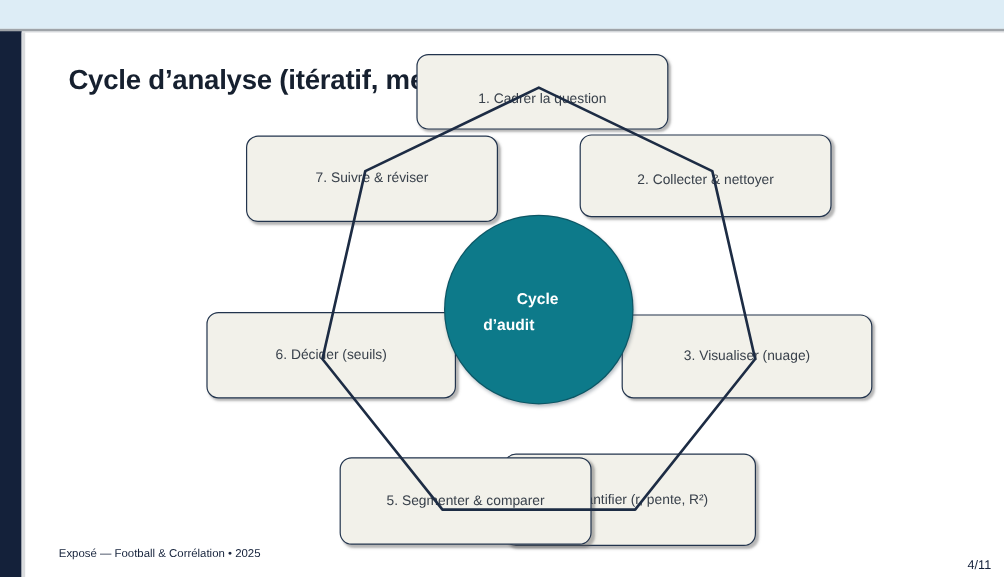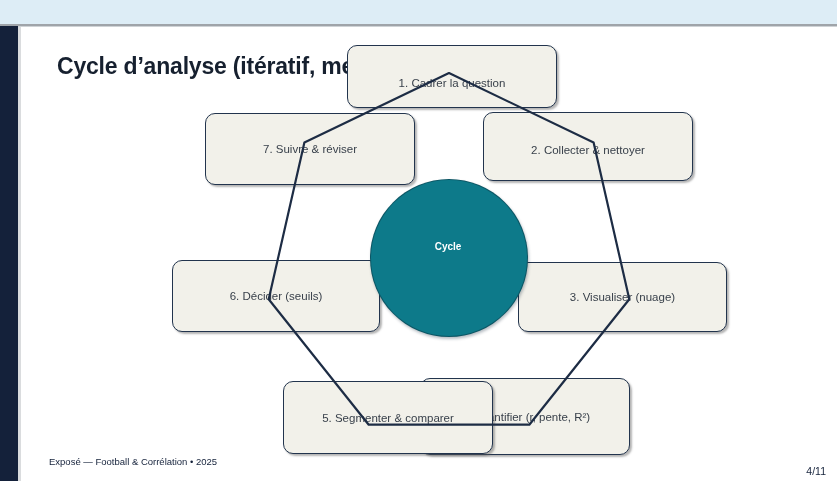--- a/index.html
+++ b/index.html
@@ -49,21 +49,21 @@
   .heptagon-layer{position:absolute;left:0;top:0;width:837px;height:481px;z-index:5;pointer-events:none;}
 
   .audit-circle{
     position:absolute;left:370px;top:179px;width:158px;height:158px;
     border-radius:50%;background:var(--accent-teal);z-index:6;
     border:1px solid rgba(12,75,88,0.75);
     box-shadow:1px 2px 3px rgba(20,40,60,0.30);
     box-sizing:border-box;
   }
   .circle-line{position:absolute;width:158px;text-align:center;
-    color:#ffffff;font-weight:bold;font-size:10px;line-height:1;white-space:nowrap;}
+    color:#ffffff;font-weight:bold;font-size:13px;line-height:1;white-space:nowrap;}
   .circle-line1{top:62px;left:-2px;}
   .circle-line2{top:84px;left:-26px;}
 
   .slide-footer{
     position:absolute;left:33px;top:456px;z-index:7;
     font-size:9.5px;color:var(--navy);white-space:nowrap;margin-left:16px;
   }
   .page-indicator{
     position:absolute;right:11px;top:465px;z-index:9;
     font-size:10.5px;color:var(--navy);text-align:right;
@@ -101,16 +101,17 @@
 <div class="step step-5">
   <span>5. Segmenter &amp; comparer</span>
 </div>
 
 <svg class="heptagon-layer" width="837" height="481" viewBox="0 0 837 481">
   <polygon points="449,73 593.6,142.6 629.3,299.2 529.3,424.7 368.7,424.7 268.7,299.2 304.4,142.6" fill="none" stroke="#1d2c44" stroke-width="2.2" stroke-linejoin="round"></polygon>
 </svg>
 
 <div class="audit-circle">
   <div class="circle-line circle-line1">Cycle</div>
+  <div class="circle-line circle-line2">d’audit</div>
 </div>
 
 <div class="slide-footer">Exposé — Football &amp; Corrélation • 2025</div>
 <div class="page-indicator">4/11</div>
 
 </body></html>

